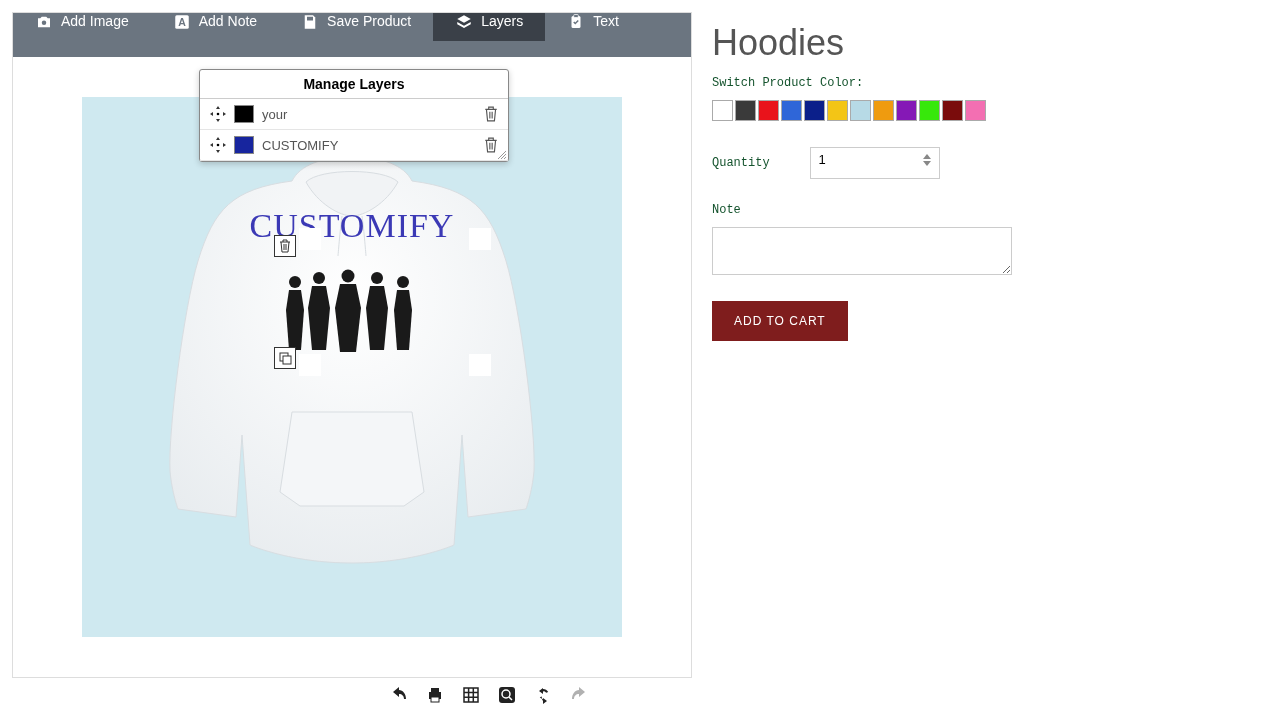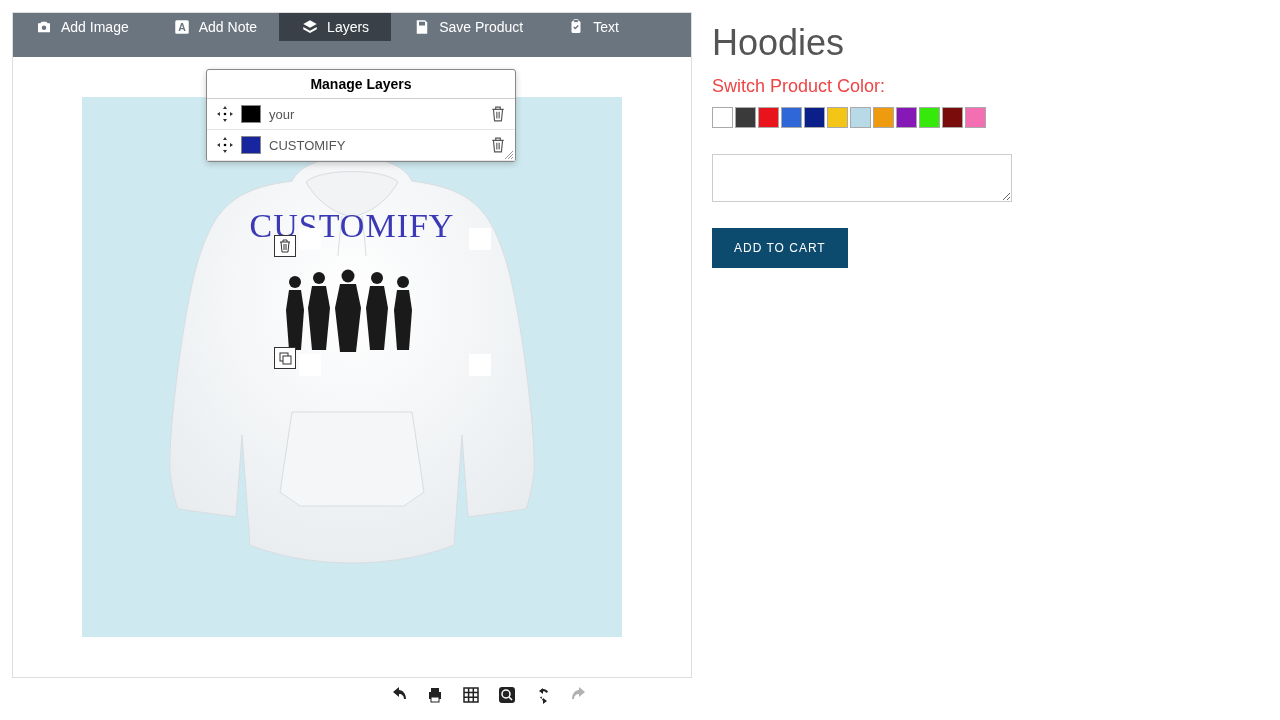--- a/index.html
+++ b/index.html
@@ -1,54 +1,54 @@
 <!DOCTYPE html>
 <html><head>
 <meta charset="utf-8">
 <style>
 * { box-sizing: border-box; margin: 0; padding: 0; }
 body { font-family: -apple-system, "Helvetica Neue", Arial, sans-serif; background: #fff; width: 1280px; height: 720px; overflow: hidden; }
 .wrap { display: flex; padding: 12px; gap: 20px; }
 .editor { border: 1px solid #ddd; width: 680px; height: 666px; position: relative; }
 .toolbar { display: flex; background: #6b7580; height: 44px; }
-.tbtn { display: flex; align-items: center; gap: 8px; color: #fff; padding: 0 22px; cursor: pointer; font-size: 14px; height: 28px; }
+.tbtn { display: flex; gap: 8px; color: #fff; padding: 0 22px; cursor: pointer; font-size: 14px; height: 28px; }
 .tbtn.active { background: #3a4048; }
 .tbtn .ico { width: 18px; height: 18px; }
 .canvas { position: absolute; top: 44px; left: 0; right: 0; bottom: 0; display: flex; align-items: center; justify-content: center; }
 .stage { background: #cfe9f0; width: 540px; height: 540px; position: relative; }
 .hoodie { position:absolute; left:50%; top:50%; transform:translate(-50%,-50%); width:420px; height:470px; }
 .designtext { position:absolute; left:50%; top:110px; transform:translateX(-50%); color:#3b39b5; font-size:34px; font-weight:500; letter-spacing:1px; font-family: "Times New Roman", serif; }
 .selbox { position:absolute; left:228px; top:142px; width:170px; height:126px; }
 .handle { position:absolute; width:22px; height:22px; background:#fff; }
 .h-tl{top:-11px; left:-11px;} .h-tr{top:-11px; right:-11px;} .h-bl{bottom:-11px; left:-11px;} .h-br{bottom:-11px; right:-11px;}
 .selicon { position:absolute; width:22px; height:22px; background:#fff; border:1px solid #333; display:flex;align-items:center;justify-content:center; }
 .si-del{top:-4px; left:-36px;} .si-dup{bottom:-4px; left:-36px;}
 .ppl { position:absolute; left:50%; top:172px; transform:translateX(-50%); }
-.layers { position:absolute; left:193px; top:56px; width:310px; background:#fff; border:1px solid #888; border-radius:3px; box-shadow:0 2px 6px rgba(0,0,0,0.2); z-index:20; }
+.layers { position:absolute; left:186px; top:56px; width:310px; background:#fff; border:1px solid #888; border-radius:3px; box-shadow:0 2px 6px rgba(0,0,0,0.2); z-index:20; }
 .layers-head { text-align:center; font-weight:700; font-size:14px; padding:6px; border-bottom:1px solid #ccc; }
 .lrow { display:flex; align-items:center; gap:8px; padding:6px 10px; border-bottom:1px solid #e5e5e5; font-size:13px; color:#555; }
 .swatch { width:20px; height:18px; border:1px solid #888; }
 .lrow .move-ico { width:16px; height:16px; }
 .lrow .trash { margin-left:auto; width:14px; height:16px; cursor:pointer; }
 .layers-foot { display:flex; justify-content:flex-end; align-items:center; padding:6px 8px; gap:4px; cursor:pointer; font-size:13px; color:#333; }
 .resizer{ position:absolute; right:2px; bottom:2px; width:8px;height:8px; }
 .btoolbar { position:absolute; left:390px; top:686px; display:flex; gap:18px; align-items:center; }
 .bico { width:18px; height:18px; cursor:pointer; }
 .bico.disabled{ opacity:.35; }
 .side { flex: 1; padding-top: 10px; }
 .title { font-size: 36px; color: #555; font-weight: 400; margin-bottom: 12px; }
 .price { font-size: 22px; font-weight: 700; color: #222; margin-bottom: 22px; }
-.lbl { font-size: 18px; color: #ef4444; margin-bottom: 10px; }
+.lbl { font-size: 12px; color: #14532d; margin-bottom: 10px; font-family: Liberation Mono, monospace; }
 .colors { display: flex; gap: 2px; margin-bottom: 26px; }
 .cbox { width: 21px; height: 21px; border:1px solid #aaa; cursor:pointer; }
 .row { display:flex; align-items:center; gap:40px; margin-bottom: 24px; }
 .qty { width: 130px; height: 32px; border:1px solid #ccc; padding: 4px 8px; font-size:13px; background:#fff; position:relative; }
 .stepper{position:absolute;right:6px;top:6px;width:10px;display:flex;flex-direction:column;gap:0;}
 .note { width: 300px; height: 48px; border:1px solid #ccc; resize:both; }
-.cart { background:#0c4a6e; color:#fff; border:none; padding:13px 22px; font-size:12px; letter-spacing:1px; cursor:pointer; margin-bottom:20px; }
+.cart { background:#7f1d1d; color:#fff; border:none; padding:13px 22px; font-size:12px; letter-spacing:1px; cursor:pointer; margin-bottom:20px; }
 .desc { font-size: 13px; color: #555; }
 </style>
 </head>
 <body>
 
 <div class="wrap">
   <div class="editor">
     <div class="toolbar">
       <div class="tbtn">
         <svg class="ico" viewBox="0 0 24 24" fill="#fff">
@@ -57,32 +57,32 @@
           </svg>
         <span>Add Image</span>
       </div>
       <div class="tbtn">
         <svg class="ico" viewBox="0 0 24 24">
             <rect x="3" y="3" width="18" height="18" fill="#fff" rx="2"></rect>
             <text x="12" y="17" text-anchor="middle" font-size="14" fill="#6b7580" font-weight="bold">A</text>
           </svg>
         <span>Add Note</span>
       </div>
-      <div class="tbtn active">
-        <svg class="ico" viewBox="0 0 24 24" fill="#fff">
-            <path d="M12 3l9 5-9 5-9-5 9-5zm-9 9l9 5 9-5v3l-9 5-9-5v-3z"></path>
-          </svg>
-        <span>Layers</span>
-      </div>
       <div class="tbtn">
         <svg class="ico" viewBox="0 0 24 24" fill="#fff">
             <path d="M5 3h11l3 3v15H5z"></path>
             <rect x="8" y="5" width="8" height="5" fill="#6b7580"></rect>
           </svg>
         <span>Save Product</span>
+      </div>
+      <div class="tbtn active">
+        <svg class="ico" viewBox="0 0 24 24" fill="#fff">
+            <path d="M12 3l9 5-9 5-9-5 9-5zm-9 9l9 5 9-5v3l-9 5-9-5v-3z"></path>
+          </svg>
+        <span>Layers</span>
       </div>
       <div class="tbtn">
         <svg class="ico" viewBox="0 0 24 24" fill="#fff">
             <rect x="6" y="4" width="12" height="16" rx="2"></rect>
             <rect x="9" y="2" width="6" height="4" rx="1" fill="#6b7580" stroke="#fff"></rect>
             <path d="M9 12l2 2 4-4" stroke="#6b7580" fill="none" stroke-width="2"></path>
           </svg>
         <span>Text</span>
       </div>
     </div>
@@ -190,20 +190,35 @@
         <div class="cbox" style="background: rgb(47, 102, 216);"></div>
         <div class="cbox" style="background: rgb(11, 31, 138);"></div>
         <div class="cbox" style="background: rgb(243, 197, 22);"></div>
         <div class="cbox" style="background: rgb(183, 218, 230);"></div>
         <div class="cbox" style="background: rgb(239, 155, 15);"></div>
         <div class="cbox" style="background: rgb(133, 24, 182);"></div>
         <div class="cbox" style="background: rgb(55, 232, 11);"></div>
         <div class="cbox" style="background: rgb(122, 12, 12);"></div>
         <div class="cbox" style="background: rgb(243, 111, 178);"></div>
       </div>
+    <div class="row">
+      <span class="lbl" style="margin:0">Quantity</span>
+      <div class="qty">
+        <span>1</span>
+        <div class="stepper">
+          <svg width="8" height="6" viewBox="0 0 8 6">
+              <path fill="#888" d="M4 0l4 5H0z"></path>
+            </svg>
+          <svg width="8" height="6" viewBox="0 0 8 6">
+              <path fill="#888" d="M4 6L0 1h8z"></path>
+            </svg>
+        </div>
+      </div>
+    </div>
+    <div class="lbl">Note</div>
     <textarea class="note" style=""></textarea>
     <div style="height:22px"></div>
     <button class="cart">ADD TO CART</button>
   </div>
 </div>
 
 <div class="btoolbar">
   <svg class="bico" viewBox="0 0 18 18">
       <path fill="#222" d="M9 4V1L3 6l6 5V8c3 0 5 2 5 5h2c0-5-3-9-7-9z"></path>
     </svg>

